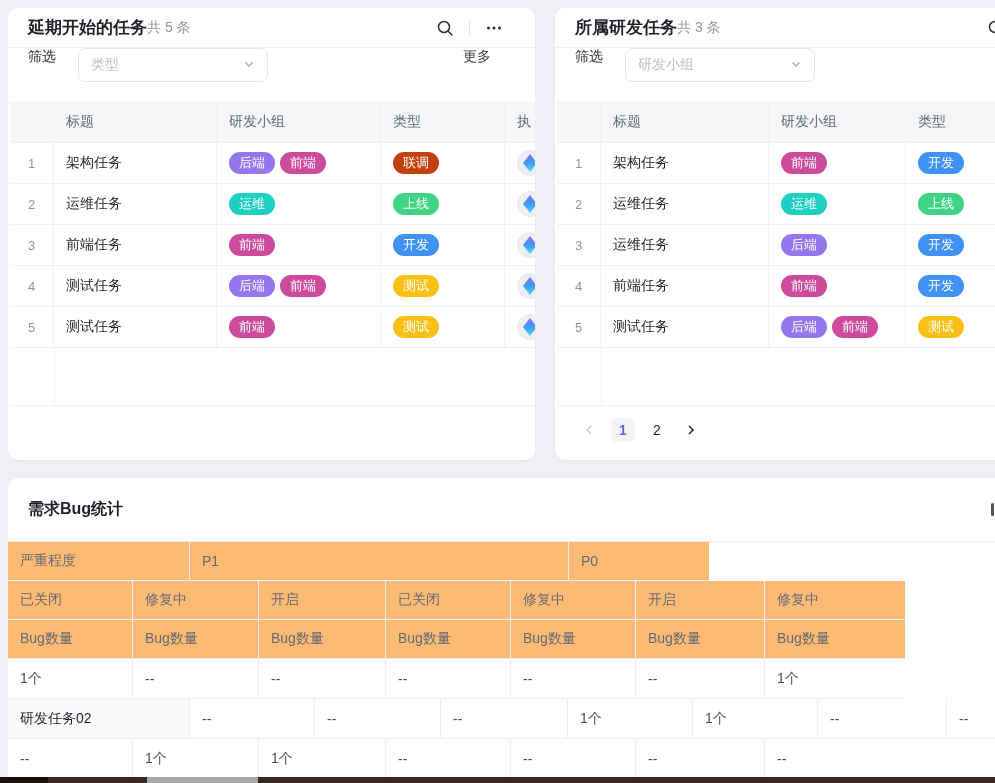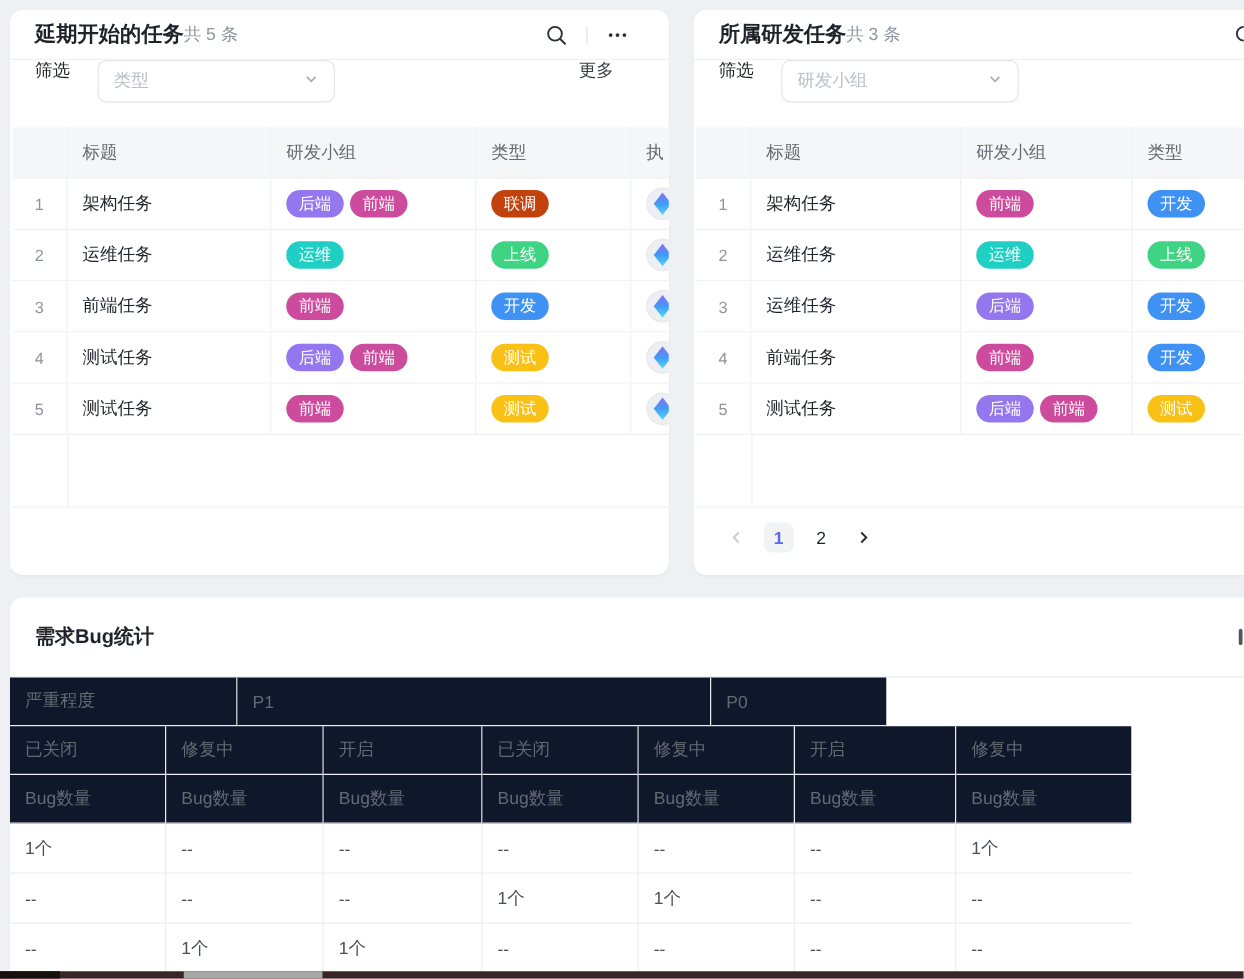--- a/index.html
+++ b/index.html
@@ -48,21 +48,21 @@
   .pg-current{background:#f2f3f5;border-radius:6px;font-weight:700}
 
   .bhead{height:63px;display:flex;align-items:center;padding:0 20px;position:relative;box-sizing:border-box}
   .btitle{font-size:16px;font-weight:700}
   .bmore{position:absolute;left:983px;top:25px;width:3px;height:13px;background:#51565d;border-radius:1.5px}
   .btbl{border-top:1px solid #eceef1}
   .btr{display:flex;height:39px}
   .btr.body{height:40px}
   .btd{display:flex;align-items:center;padding:0 12px;font-size:14px;border-right:1px solid #eceef1;
        border-bottom:1px solid #eceef1;box-sizing:border-box;flex-shrink:0;overflow:hidden;white-space:nowrap}
-  .bh{background:#0f172a;color:#646a73}
+  .bh{background:#fdba74;color:#646a73}
   .blabel{background:#f8f9fa;color:#1f2329}
   .bval{color:#4a4f55}
   .bc0{width:182px}.bc1{width:125px}.bc2{width:126px}.bc3{width:127px}.bc4{width:125px}.bc5{width:125px}.bc6{width:129px}.bc7{width:140px;border-right:none}
   .bspan2{width:378px}.bspan1{width:379px}.bspan0{width:140px;border-right:none}
 
   #bottom-bar{position:absolute;left:0;top:777px;width:995px;height:6px;background:#3a2526}
   #bottom-bar .segdark{position:absolute;left:0;top:0;width:48px;height:6px;background:#18100f}
   #bottom-bar .thumb{position:absolute;left:147px;top:0;width:111px;height:6px;background:#a6a6a6}
 </style>
 </head>
@@ -346,20 +346,21 @@
     <div class="btr body">
       <div class="btd bval bc1">1个</div>
       <div class="btd bval bc2">--</div>
       <div class="btd bval bc3">--</div>
       <div class="btd bval bc4">--</div>
       <div class="btd bval bc5">--</div>
       <div class="btd bval bc6">--</div>
       <div class="btd bval bc7">1个</div>
     </div>
     <div class="btr body">
+      <div class="btd blabel bc0">研发任务02</div>
       <div class="btd bval bc1">--</div>
       <div class="btd bval bc2">--</div>
       <div class="btd bval bc3">--</div>
       <div class="btd bval bc4">1个</div>
       <div class="btd bval bc5">1个</div>
       <div class="btd bval bc6">--</div>
       <div class="btd bval bc7">--</div>
     </div>
     <div class="btr body">
       <div class="btd bval bc1">--</div>

